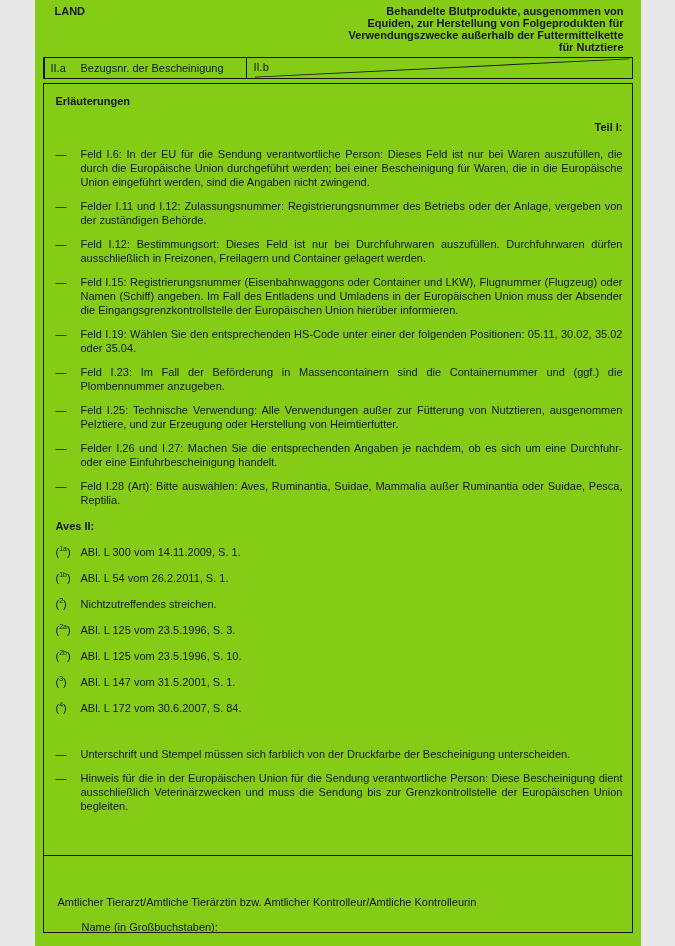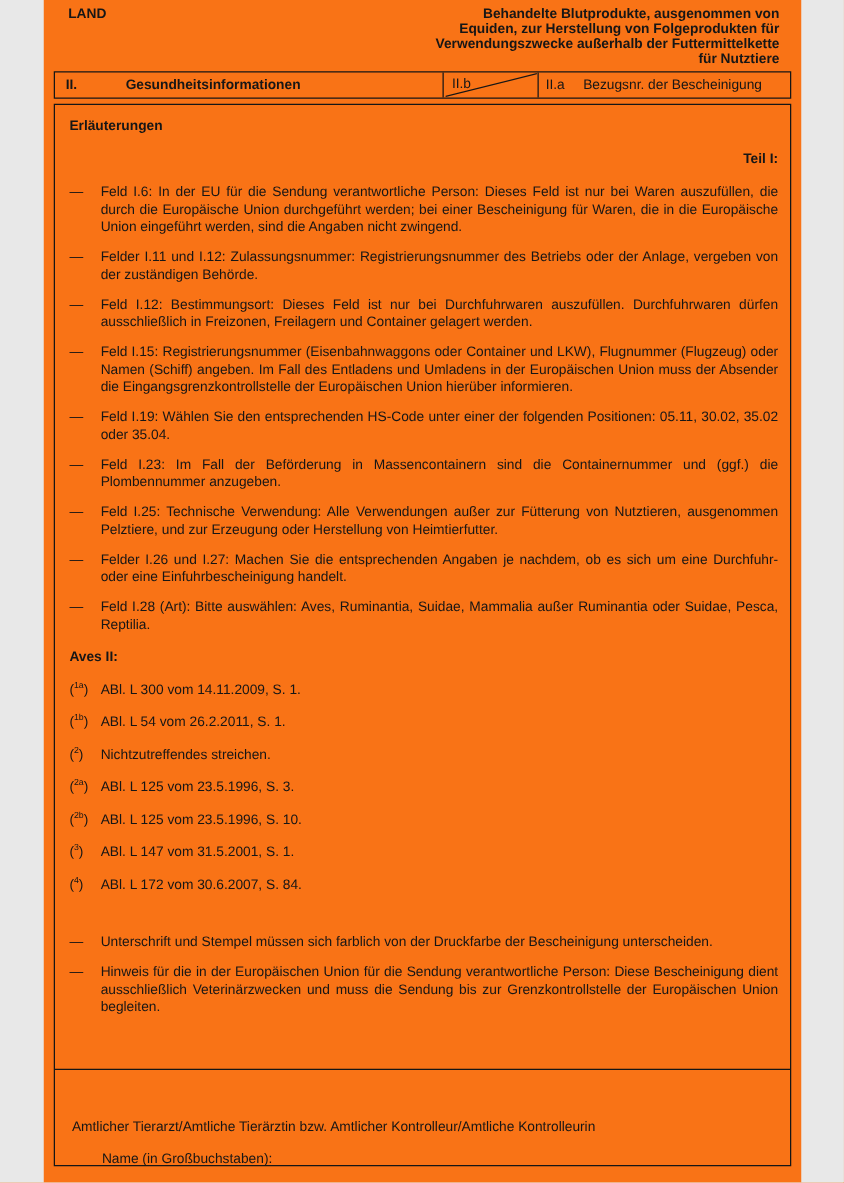--- a/index.html
+++ b/index.html
@@ -1,21 +1,21 @@
 <!DOCTYPE html>
 <html><head>
 <meta charset="utf-8">
 <style>
   * { margin:0; padding:0; box-sizing:border-box; }
   html,body { background:#e8e8e8; }
   .page {
     position:relative;
     width:606px; height:946px;
     margin:0 auto;
-    background:#f97316;
+    background:#84cc16;
     color:#161616;
     font-family:"Liberation Sans","DejaVu Sans",sans-serif;
     font-size:11px;
     overflow:hidden;
   }
   
   .top-header {
     display:flex;
     justify-content:space-between;
     align-items:flex-start;
@@ -87,34 +87,30 @@
 
   <div class="top-header">
     <div class="land">LAND</div>
     <div class="doc-title">Behandelte Blutprodukte, ausgenommen von
 Equiden, zur Herstellung von Folgeprodukten für
 Verwendungszwecke außerhalb der Futtermittelkette
 für Nutztiere</div>
   </div>
 
   <div class="info-row">
-    <div class="info-cell cell-1">
-      <span class="code">II.</span>
-      <span class="lbl">Gesundheitsinformationen</span>
+    <div class="info-cell cell-2">
+      <span class="code">II.a</span>
+      <span>Bezugsnr. der Bescheinigung</span>
     </div>
     <div class="info-cell cell-3">
       <span class="code">II.b</span>
       <svg viewBox="0 0 146 22" preserveAspectRatio="none">
         <line x1="3" y1="21" x2="145" y2="1" stroke="#161616" stroke-width="1"></line>
       </svg>
     </div>
-    <div class="info-cell cell-2">
-      <span class="code">II.a</span>
-      <span>Bezugsnr. der Bescheinigung</span>
-    </div>
   </div>
 
   <div class="main-box">
 
     <div class="notes">
       <div class="h-bold mb12">Erläuterungen</div>
       <div class="h-bold mb13">Teil I:</div>
 
       <div class="note-item">
         <span class="dash">—</span>

